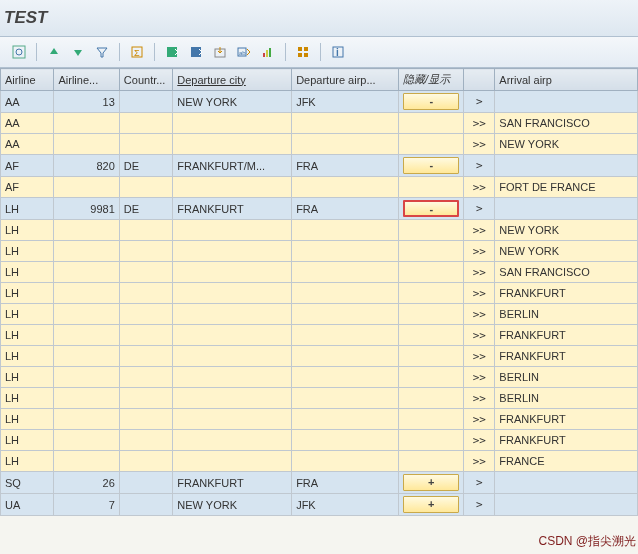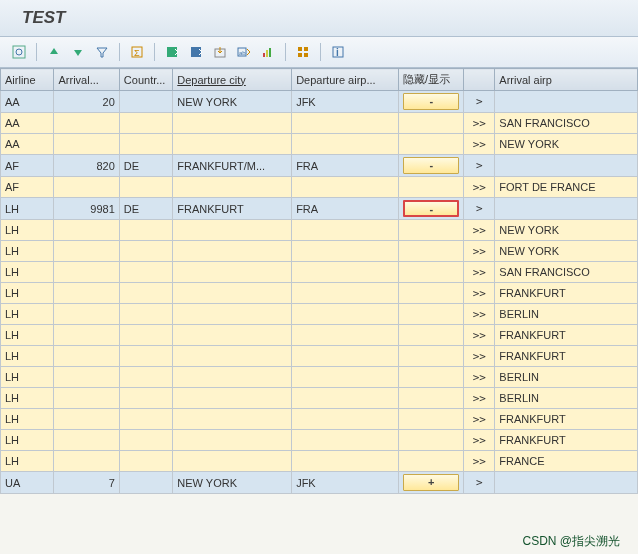--- a/index.html
+++ b/index.html
@@ -1,31 +1,31 @@
 <!DOCTYPE html>
 <html><head>
 <meta charset="utf-8">
 <style>
 * { box-sizing: border-box; margin: 0; padding: 0; }
 body { font-family: Arial, sans-serif; font-size: 11px; background: #f5f5f0; width: 638px; }
-.header { background: linear-gradient(#eef3f8, #dde7f0); border-bottom: 1px solid #b0c0d0; padding: 8px 22px; }
+.header { background: linear-gradient(#eef3f8, #dde7f0); border-bottom: 1px solid #b0c0d0; padding: 8px 4px; }
 .header h1 { font-size: 17px; font-style: italic; font-weight: bold; color: #444; }
 .toolbar { background: linear-gradient(#f4f7fa, #e4ecf4); border-bottom: 1px solid #b0c0d0; padding: 4px 8px; display: flex; align-items: center; gap: 2px; }
 .tbtn { width: 22px; height: 22px; display: inline-flex; align-items: center; justify-content: center; border: 1px solid transparent; border-radius: 2px; cursor: pointer; }
 .sep { width: 1px; height: 18px; background: #b0c0d0; margin: 0 4px; }
 .grid { border-collapse: collapse; width: 638px; table-layout: fixed; }
 .grid th { background: linear-gradient(#e6ecf2, #d4dee8); border: 1px solid #a0b0c0; padding: 3px 4px; font-weight: normal; text-align: left; font-size: 11px; color: #333; overflow: hidden; white-space: nowrap; text-overflow: ellipsis; height: 22px; }
 .grid td { border: 1px solid #c0c8d0; padding: 2px 4px; height: 21px; font-size: 11px; color: #333; overflow: hidden; white-space: nowrap; }
 .r0 td { background: #d6e4f0; }
 .r1 td { background: #fff4cc; }
 .num { text-align: right; }
 .expbtn { display: block; width: 100%; height: 17px; background: linear-gradient(#fffae0,#ffe89a); border: 1px solid #c9a94a; border-radius: 1px; text-align: center; line-height: 15px; cursor: pointer; font-weight: bold; color: #444; }
 .expbtn.red { border: 2px solid #d94545; }
 .chev { text-align: center; color: #555; font-family: monospace; }
-.watermark { position: fixed; right: 18px; bottom: 4px; color: #14532d; font-size: 12px; }
+.watermark { position: fixed; right: 2px; bottom: 4px; color: #7f1d1d; font-size: 12px; }
 </style>
 </head>
 <body>
 
 <div class="header">
   <h1>TEST</h1>
 </div>
 
 <div class="toolbar">
   <span class="tbtn">
@@ -105,33 +105,33 @@
         <rect x="2" y="2" width="10" height="10" fill="none" stroke="#47a"></rect>
         <text x="5" y="11" font-size="10" fill="#47a" font-weight="bold">i</text>
       </svg>
     </span>
 </div>
 
 <table class="grid">
   <thead>
       <tr id="hdr">
         <th style="width: 45px;">Airline</th>
-        <th style="width: 55px;">Arrival...</th>
+        <th style="width: 55px;">Airline...</th>
         <th style="width: 45px;">Countr...</th>
         <th style="width: 100px; text-decoration: underline;">Departure city</th>
         <th style="width: 90px;">Departure airp...</th>
-        <th style="width: 55px;">隐藏/显示</th>
+        <th style="width: 55px; font-style: italic;">隐藏/显示</th>
         <th style="width: 26px;"></th>
         <th style="width: 120px;">Arrival airp</th>
       </tr>
     </thead>
   <tbody id="body">
       <tr class="r0">
         <td>AA</td>
-        <td class="num">20</td>
+        <td class="num">13</td>
         <td></td>
         <td>NEW YORK</td>
         <td>JFK</td>
         <td>
           <span class="expbtn">-</span>
         </td>
         <td class="chev">&gt;</td>
         <td></td>
       </tr>
       <tr class="r1">
@@ -302,20 +302,32 @@
         <td>LH</td>
         <td class="num"></td>
         <td></td>
         <td></td>
         <td></td>
         <td></td>
         <td class="chev">&gt;&gt;</td>
         <td>FRANCE</td>
       </tr>
       <tr class="r0">
+        <td>SQ</td>
+        <td class="num">26</td>
+        <td></td>
+        <td>FRANKFURT</td>
+        <td>FRA</td>
+        <td>
+          <span class="expbtn">+</span>
+        </td>
+        <td class="chev">&gt;</td>
+        <td></td>
+      </tr>
+      <tr class="r0">
         <td>UA</td>
         <td class="num">7</td>
         <td></td>
         <td>NEW YORK</td>
         <td>JFK</td>
         <td>
           <span class="expbtn">+</span>
         </td>
         <td class="chev">&gt;</td>
         <td></td>

